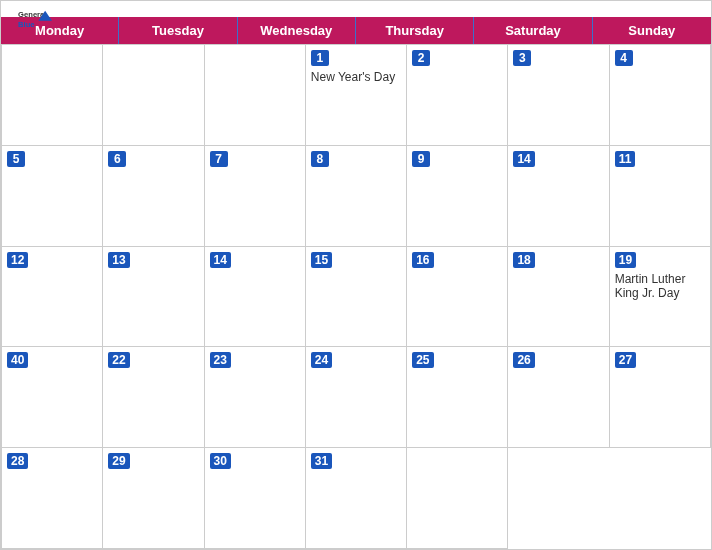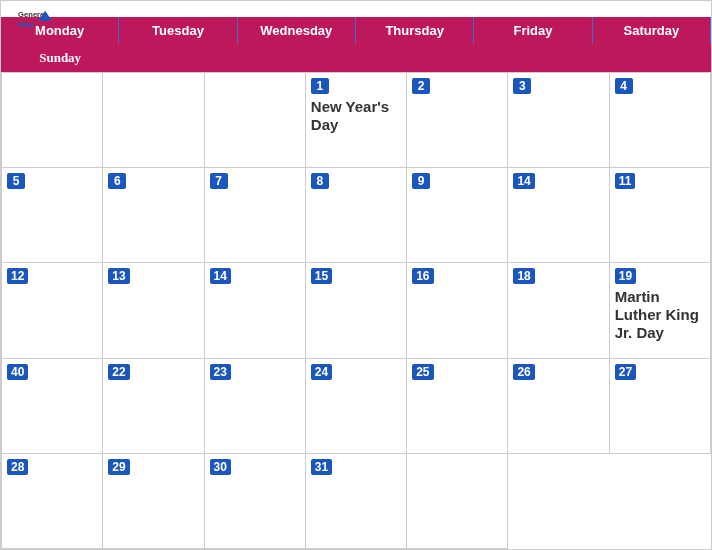--- a/index.html
+++ b/index.html
@@ -58,21 +58,20 @@
     .day-header {
       color: #fff;
       text-align: center;
       padding: 6px 4px;
       font-size: 13px;
       font-weight: bold;
       border-right: 1px solid #3a70cc;
     }
     .day-header:last-child {
       border-right: none;
-      font-family: Liberation Serif, serif;
     }
     .calendar-grid {
       display: grid;
       grid-template-columns: repeat(7, 1fr);
       grid-template-rows: repeat(5, 1fr);
       flex: 1;
       border-left: 1px solid #ccc;
       border-top: 1px solid #ccc;
     }
     .day-cell {
@@ -93,25 +92,24 @@
       color: #fff;
       background: #1a56bb;
       display: inline-block;
       padding: 1px 4px;
       border-radius: 2px;
       margin-bottom: 2px;
       min-width: 18px;
       text-align: center;
     }
     .holiday-text {
-      font-size: 15px;
+      font-size: 12px;
       color: #333;
       margin-top: 2px;
       line-height: 1.2;
-      font-weight: bold;
     }
   </style>
 </head>
 <body>
 
 <div class="calendar-container">
   <div class="header">
     <div class="logo">
       <svg class="logo-icon" viewBox="0 0 40 26">
         <text x="0" y="10" font-size="9" font-weight="bold" fill="#333">General</text>
@@ -121,21 +119,20 @@
     </div>
     <h1 class="title"></h1>
     <span class="region"></span>
   </div>
 
   <div class="day-headers">
   <div class="day-header">Monday</div>
       <div class="day-header">Tuesday</div>
       <div class="day-header">Wednesday</div>
       <div class="day-header">Thursday</div>
-      <div class="day-header">Friday</div>
       <div class="day-header">Saturday</div>
       <div class="day-header">Sunday</div>
     </div>
 
   <div class="calendar-grid">
   <div class="day-cell empty"></div>
       <div class="day-cell empty"></div>
       <div class="day-cell empty"></div>
       <div class="day-cell"><span class="day-number">1</span><div class="holiday-text">New Year's Day</div></div>
       <div class="day-cell"><span class="day-number">2</span></div>

